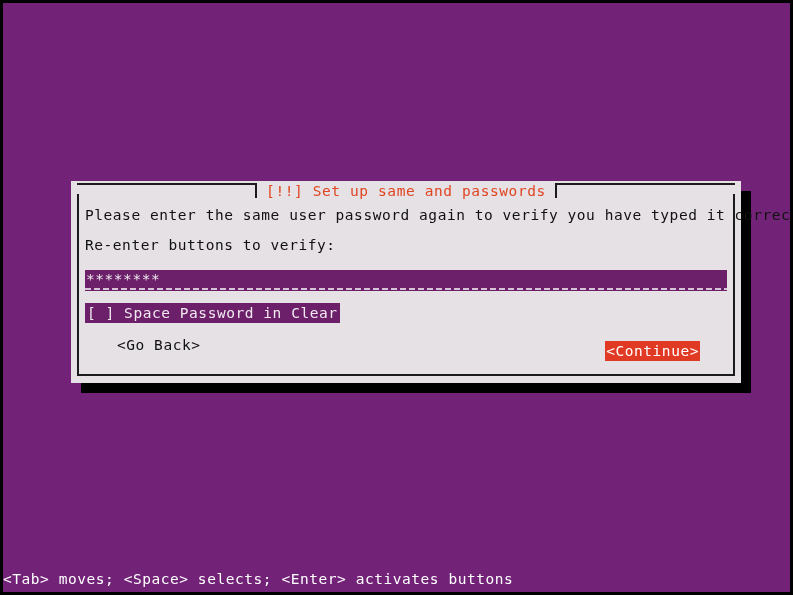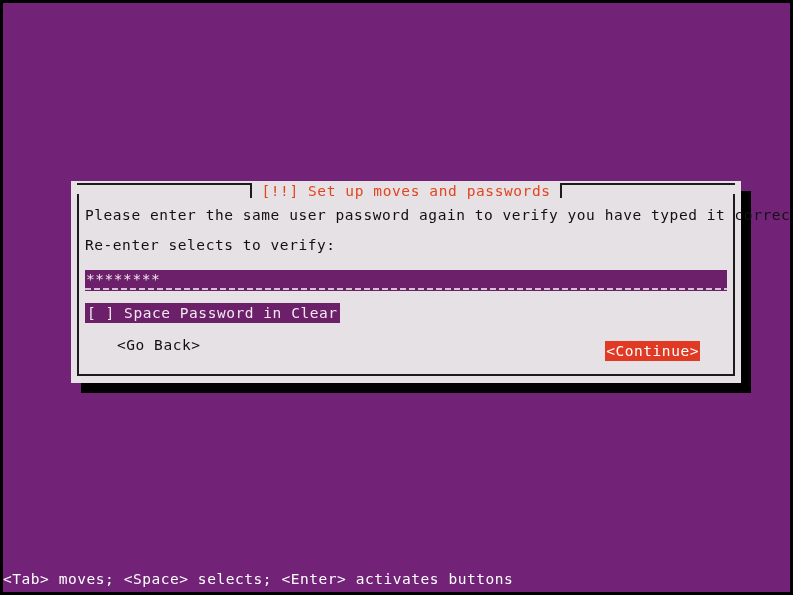--- a/index.html
+++ b/index.html
@@ -194,33 +194,33 @@
 <body>
 
 <div id="screen">
 
   <div id="dialog-shadow"></div>
 
   <div id="dialog">
 
     <div class="title-row">
       <div class="frame-seg left"></div>
-      <div id="dialog-title">[!!] Set up moves and passwords</div>
+      <div id="dialog-title">[!!] Set up same and passwords</div>
       <div class="frame-seg right"></div>
     </div>
 
     <div class="side-frame l"></div>
     <div class="side-frame r"></div>
     <div class="bottom-frame"></div>
 
     <div id="content">
 
       <div class="body-line">Please enter the same user password again to verify you have typed it correctly.</div>
 
-      <div class="body-line second">Re-enter selects to verify:</div>
+      <div class="body-line second">Re-enter buttons to verify:</div>
 
       <div id="password-field">
         <span id="password-mask">********</span>
         <div id="password-underline"></div>
       </div>
 
       <div id="show-password-row">[ ] Space Password in Clear</div>
 
       <div id="buttons-row">
         <div id="go-back-button">&lt;Go Back&gt;</div>

